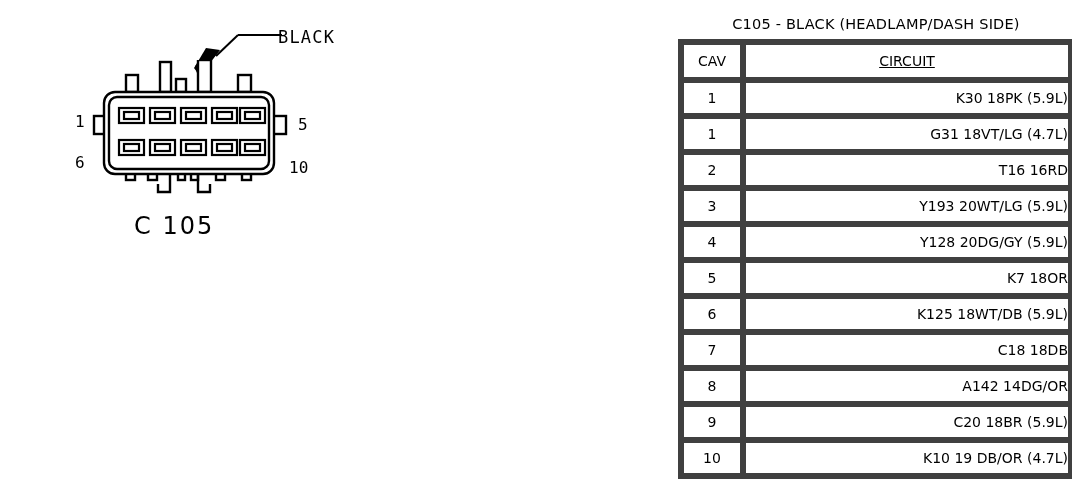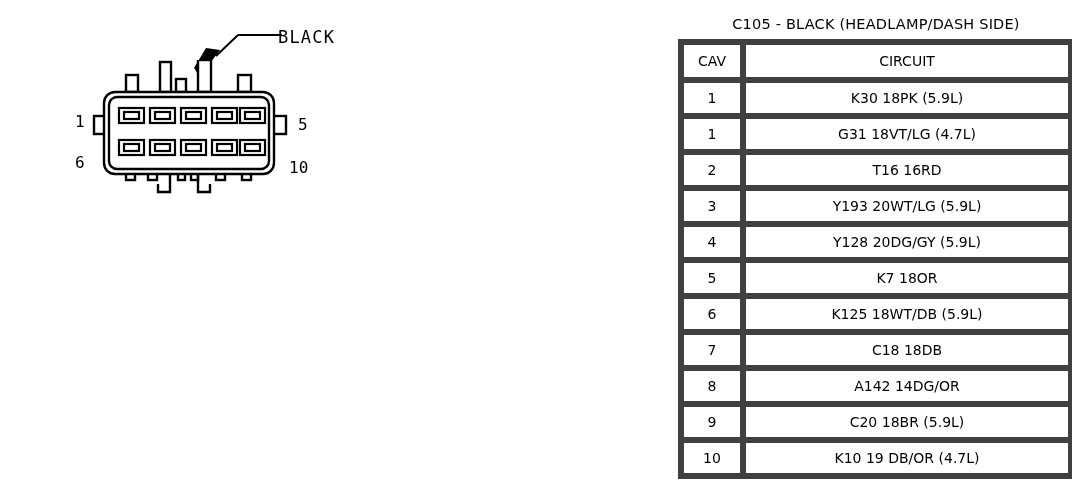--- a/index.html
+++ b/index.html
@@ -97,24 +97,25 @@
   }
   #pinout-table th.h-cav,
   #pinout-table td.cav {
     text-align: center;
     vertical-align: middle;
   }
   #pinout-table th.h-circuit {
     text-align: center;
     vertical-align: middle;
     font-weight: 400;
+    text-decoration: underline;
   }
   #pinout-table th.h-cav { font-weight: 400; }
   #pinout-table td.circuit {
-    text-align: center;
+    text-align: right;
     vertical-align: middle;
   }
   #pinout-table tr.header-row th { height: 32px; }
 </style>
 </head>
 <body>
 
 <div id="page">
 
   <div id="connector-figure">
@@ -180,20 +181,21 @@
         <rect x="150" y="80" width="25" height="15"></rect>
         <rect x="155" y="84" width="15" height="7"></rect>
       </g>
     </svg>
 
     <div class="pin-num" id="pin-label-1">1</div>
     <div class="pin-num" id="pin-label-6">6</div>
     <div class="pin-num" id="pin-label-5">5</div>
     <div class="pin-num" id="pin-label-10">10</div>
 
+    <div id="connector-caption">C 105</div>
   </div>
 
   <div id="table-block">
     <div id="table-title">C105 - BLACK (HEADLAMP/DASH SIDE)</div>
 
     <table id="pinout-table">
       <colgroup>
         <col class="c-cav">
         <col class="c-circuit">
       </colgroup>

